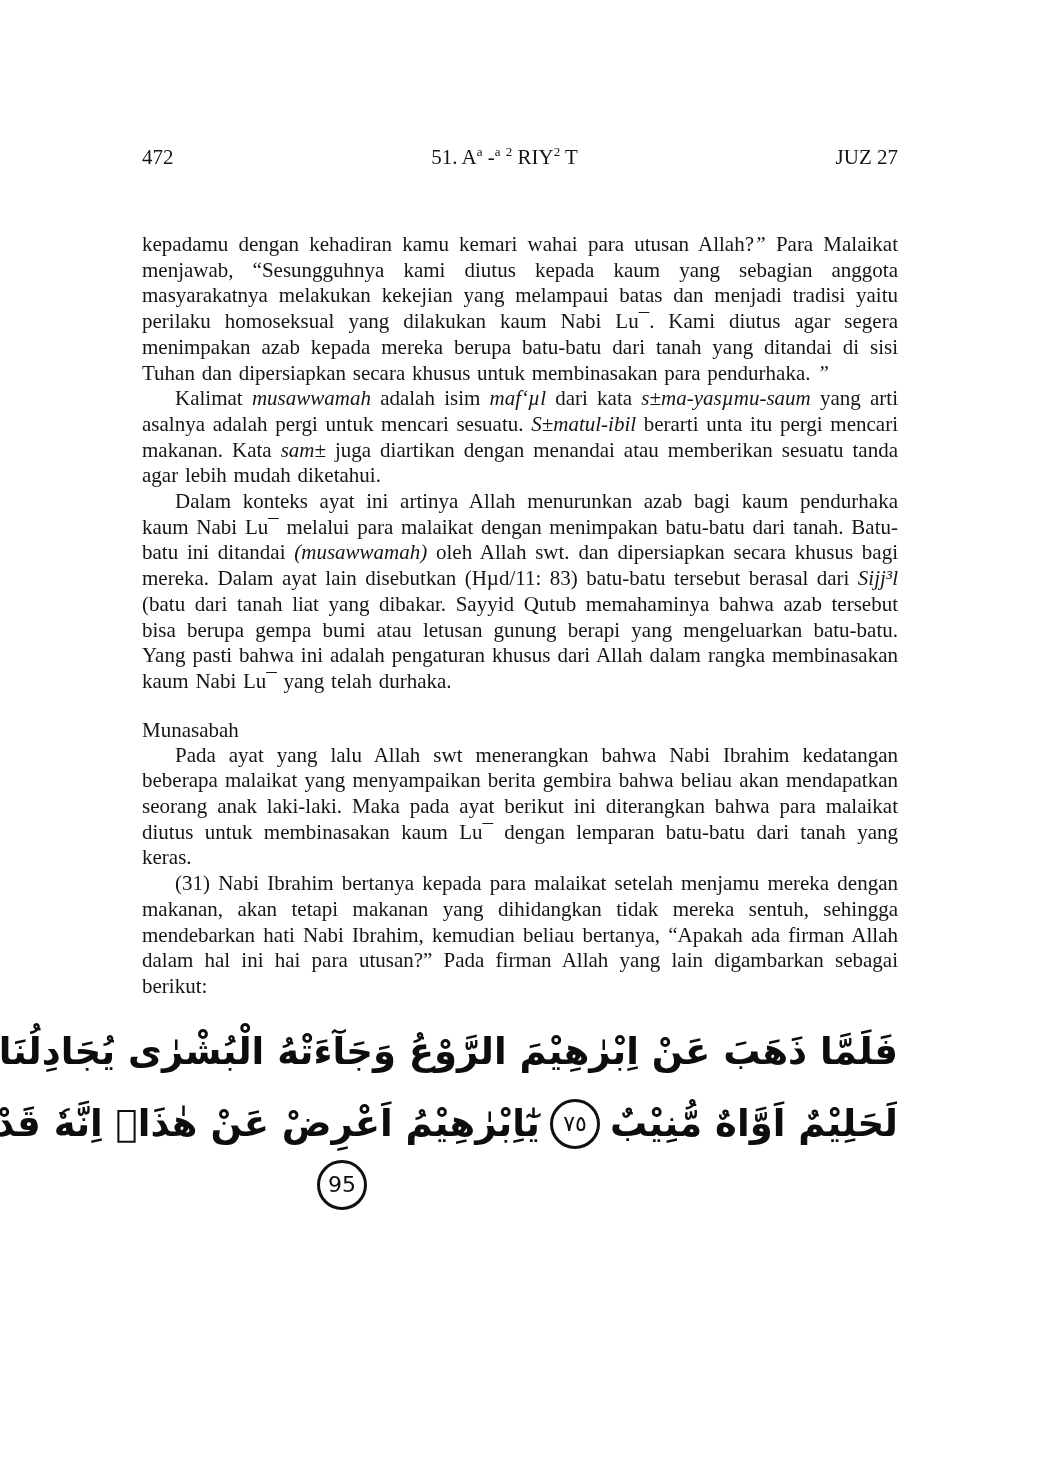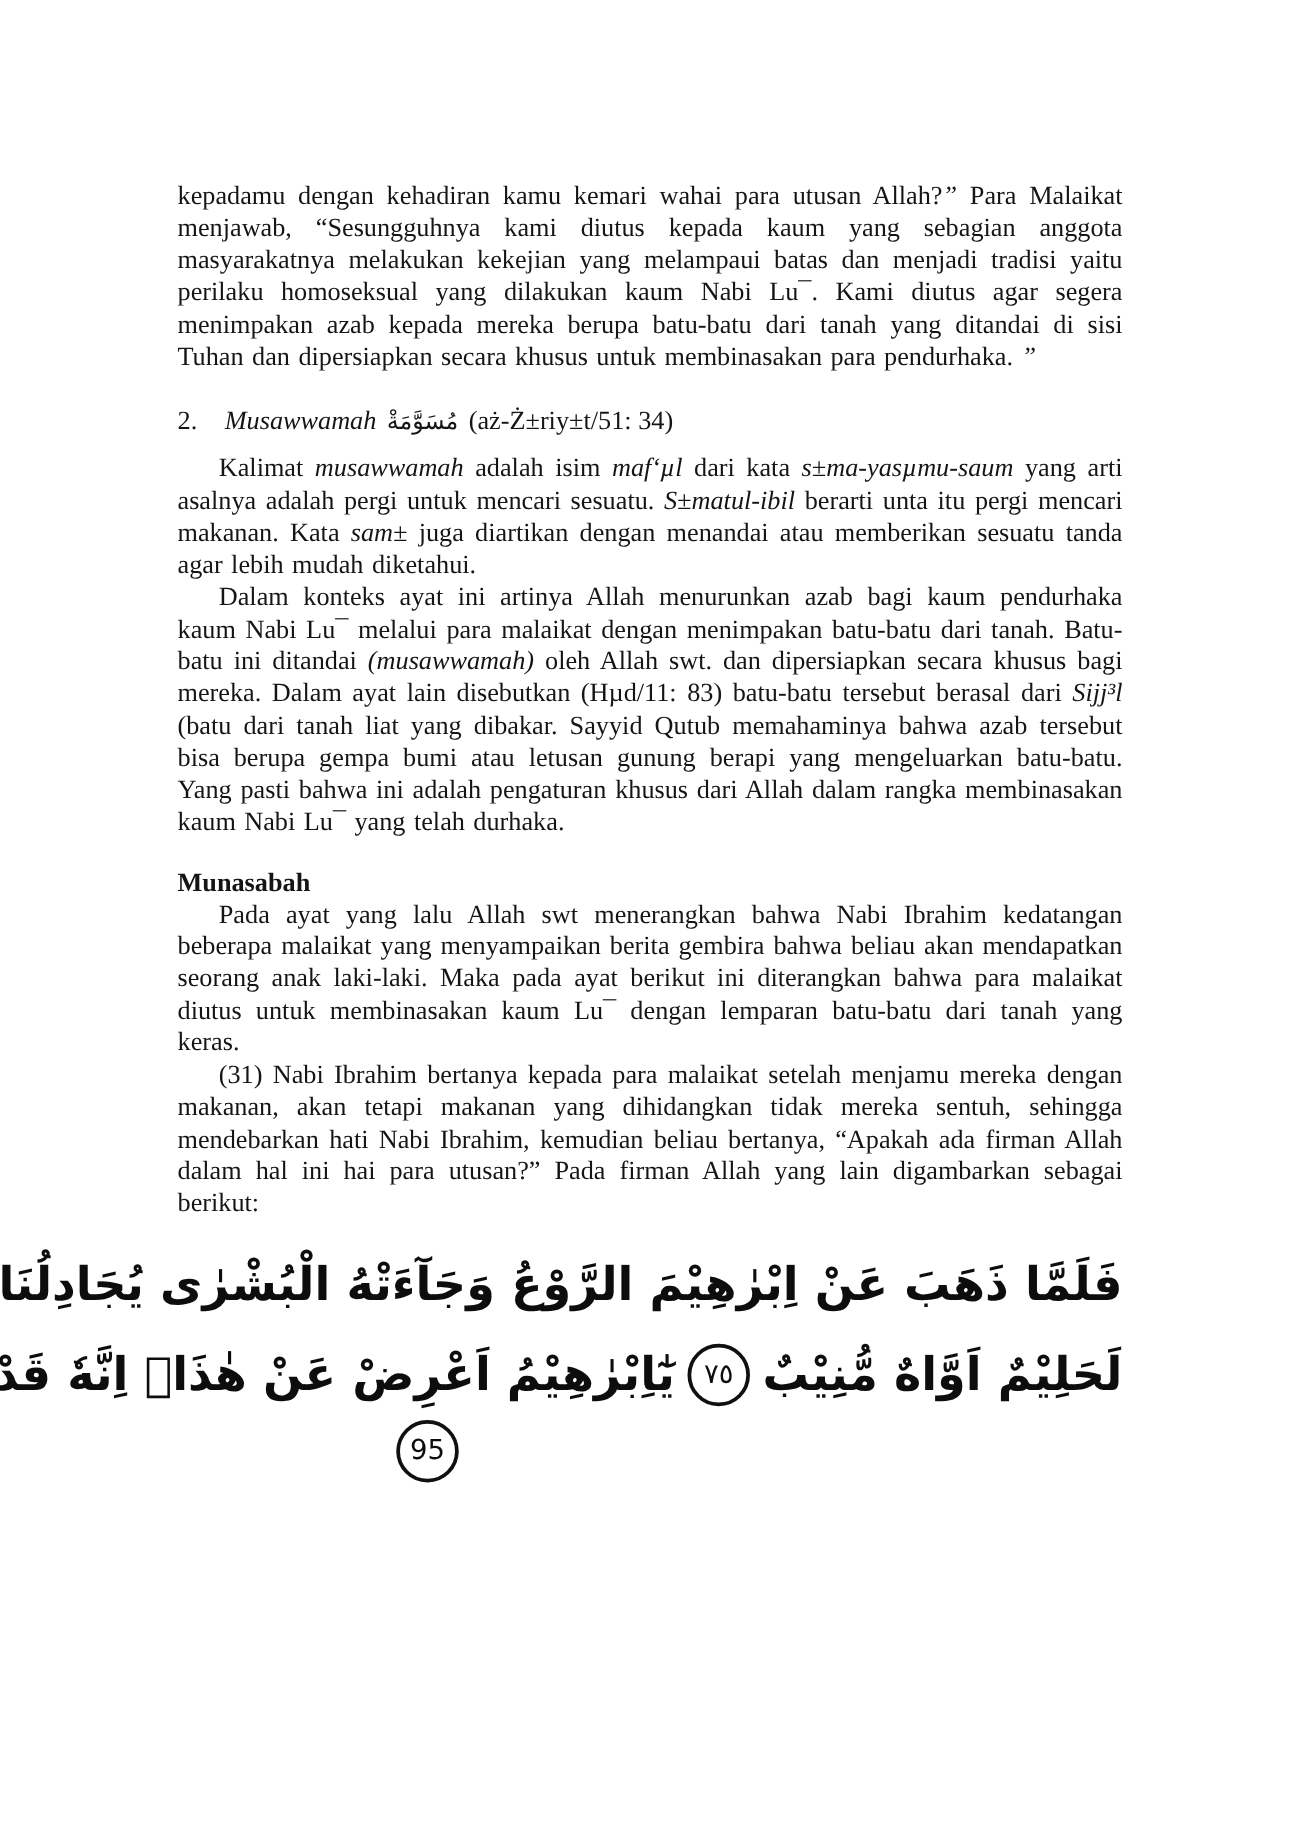--- a/index.html
+++ b/index.html
@@ -15,21 +15,21 @@
     font-size:21px;line-height:26px;margin-bottom:62px;
   }
   .page-header sup{font-size:0.62em;line-height:0;}
   
   .para{
     font-size:21px;line-height:25.7px;text-align:justify;margin:0;
     word-spacing:1.5px;
   }
   .indent{text-indent:33px;font-family:Liberation Serif, serif;}
   .it{font-style:italic;}
-  .bd{font-weight:bold;}
+  .bd{font-weight:normal;}
   .sec-h{
     font-size:21px;line-height:26px;font-weight:bold;margin:22px 0 0 0;
   }
   .sub-h{font-size:21px;line-height:30px;margin:23px 0 10px 0;text-align:left;}
   .h-num{margin-right:22px;}
   .ar-inline{
     font-family:"DejaVu Sans", sans-serif;font-size:19px;
     direction:rtl;unicode-bidi:isolate;padding:0 3px;
   }
   
@@ -47,23 +47,27 @@
     width:44px;height:44px;flex:0 0 44px;
     border:3px solid #101010;border-radius:50%;
     font-size:22px;font-weight:normal;line-height:1;
     margin:0 10px;vertical-align:middle;
   }
 </style>
 </head>
 <body>
 
 <div class="sheet">
+  <header class="page-header">
+    <span>472</span>
+    <span id="running-title"><span>51. A</span><sup>a</sup><span> -</span><sup>a</sup><span> </span><sup>2</sup><span> RIY</span><sup>2</sup><span> T</span></span>
+    <span>JUZ 27</span>
+  </header>
   <main id="content">
       <p class="para"><span>kepadamu dengan kehadiran kamu kemari wahai para utusan Allah?</span><span class="it">”</span><span> Para Malaikat menjawab, “Sesungguhnya kami diutus kepada kaum yang sebagian anggota masyarakatnya melakukan kekejian yang melampaui batas dan menjadi tradisi yaitu perilaku homoseksual yang dilakukan kaum Nabi Lu¯. Kami diutus agar segera menimpakan azab kepada mereka berupa batu-batu dari tanah yang ditandai di sisi Tuhan dan dipersiapkan secara khusus untuk membinasakan para pendurhaka. </span><span class="it">”</span></p>
-      <p class="sub-h"><span class="h-num">2.</span><span class="it">Musawwamah </span><span class="ar-inline">مُسَوَّمَةْ</span><span> (aż-Ż±riy±t/51: 34)</span></p>
       <p class="para indent"><span>Kalimat </span><span class="it">musawwamah</span><span> adalah isim </span><span class="it">maf‘µl</span><span> dari kata </span><span class="it">s±ma-yasµmu-saum</span><span> yang arti asalnya adalah pergi untuk mencari sesuatu. </span><span class="it">S±matul-ibil</span><span> berarti unta itu pergi mencari makanan. Kata </span><span class="it">sam±</span><span> juga diartikan dengan menandai atau memberikan sesuatu tanda agar lebih mudah diketahui.</span></p>
       <p class="para indent"><span>Dalam konteks ayat ini artinya Allah menurunkan azab bagi kaum pendurhaka kaum Nabi Lu¯ melalui para malaikat dengan menimpakan batu-batu dari tanah. Batu-batu ini ditandai </span><span class="it">(musawwamah)</span><span> oleh Allah swt. dan dipersiapkan secara khusus bagi mereka. Dalam ayat lain disebutkan (Hµd/11: 83) batu-batu tersebut berasal dari </span><span class="it">Sijj³l</span><span> (batu dari tanah liat yang dibakar. Sayyid Qutub memahaminya bahwa azab tersebut bisa berupa gempa bumi atau letusan gunung berapi yang mengeluarkan batu-batu. Yang pasti bahwa ini adalah pengaturan khusus dari Allah dalam rangka membinasakan kaum Nabi Lu¯ yang telah durhaka.</span></p>
       <h3 class="sec-h"><span class="bd">Munasabah</span></h3>
       <p class="para indent"><span>Pada ayat yang lalu Allah swt menerangkan bahwa Nabi Ibrahim kedatangan beberapa malaikat yang menyampaikan berita gembira bahwa beliau akan mendapatkan seorang anak laki-laki. Maka pada ayat berikut ini diterangkan bahwa para malaikat diutus untuk membinasakan kaum Lu¯ dengan lemparan batu-batu dari tanah yang keras.</span></p>
       <p class="para indent"><span>(31) Nabi Ibrahim bertanya kepada para malaikat setelah menjamu mereka dengan makanan, akan tetapi makanan yang dihidangkan tidak mereka sentuh, sehingga mendebarkan hati Nabi Ibrahim, kemudian beliau bertanya, “Apakah ada firman Allah dalam hal ini hai para utusan?” Pada firman Allah yang lain digambarkan sebagai berikut:</span></p>
       <div class="quran" dir="rtl">
         <div class="q-line q-just">
           <span>فَلَمَّا ذَهَبَ عَنْ اِبْرٰهِيْمَ الرَّوْعُ وَجَآءَتْهُ الْبُشْرٰى يُجَادِلُنَا فِيْ قَوْمِ لُوْطِ</span>
         </div>
         <div class="q-line q-just">

